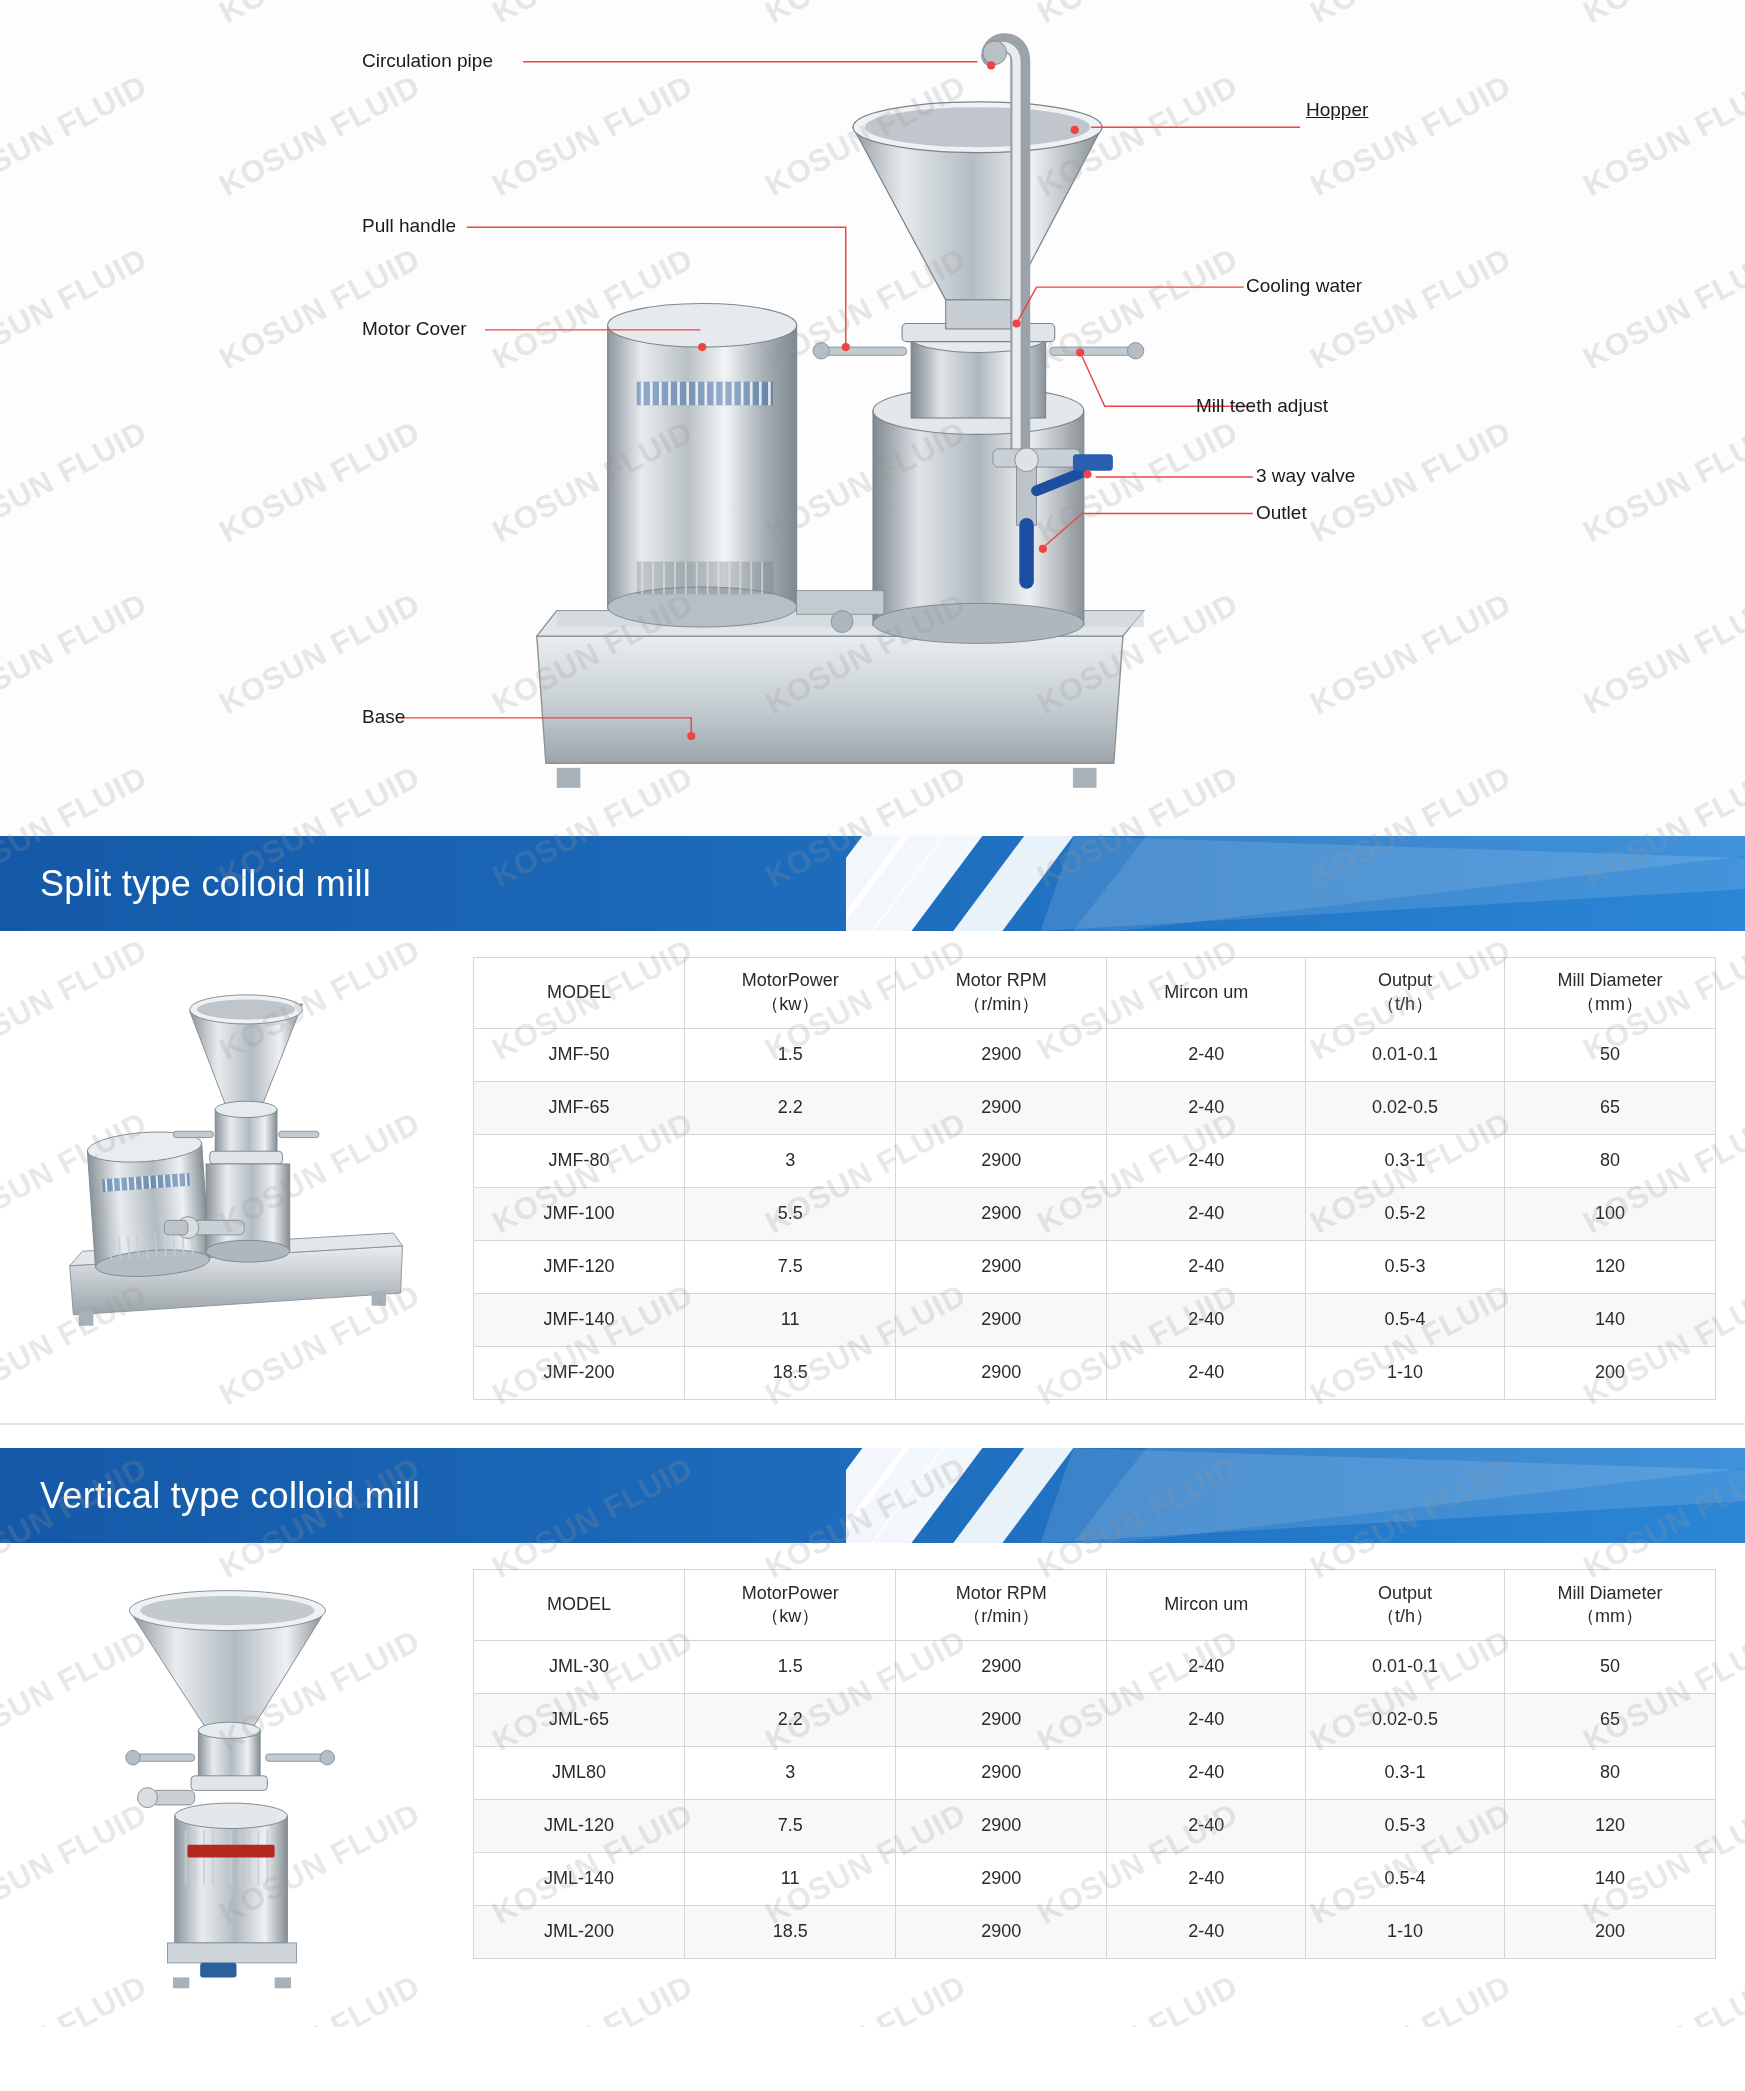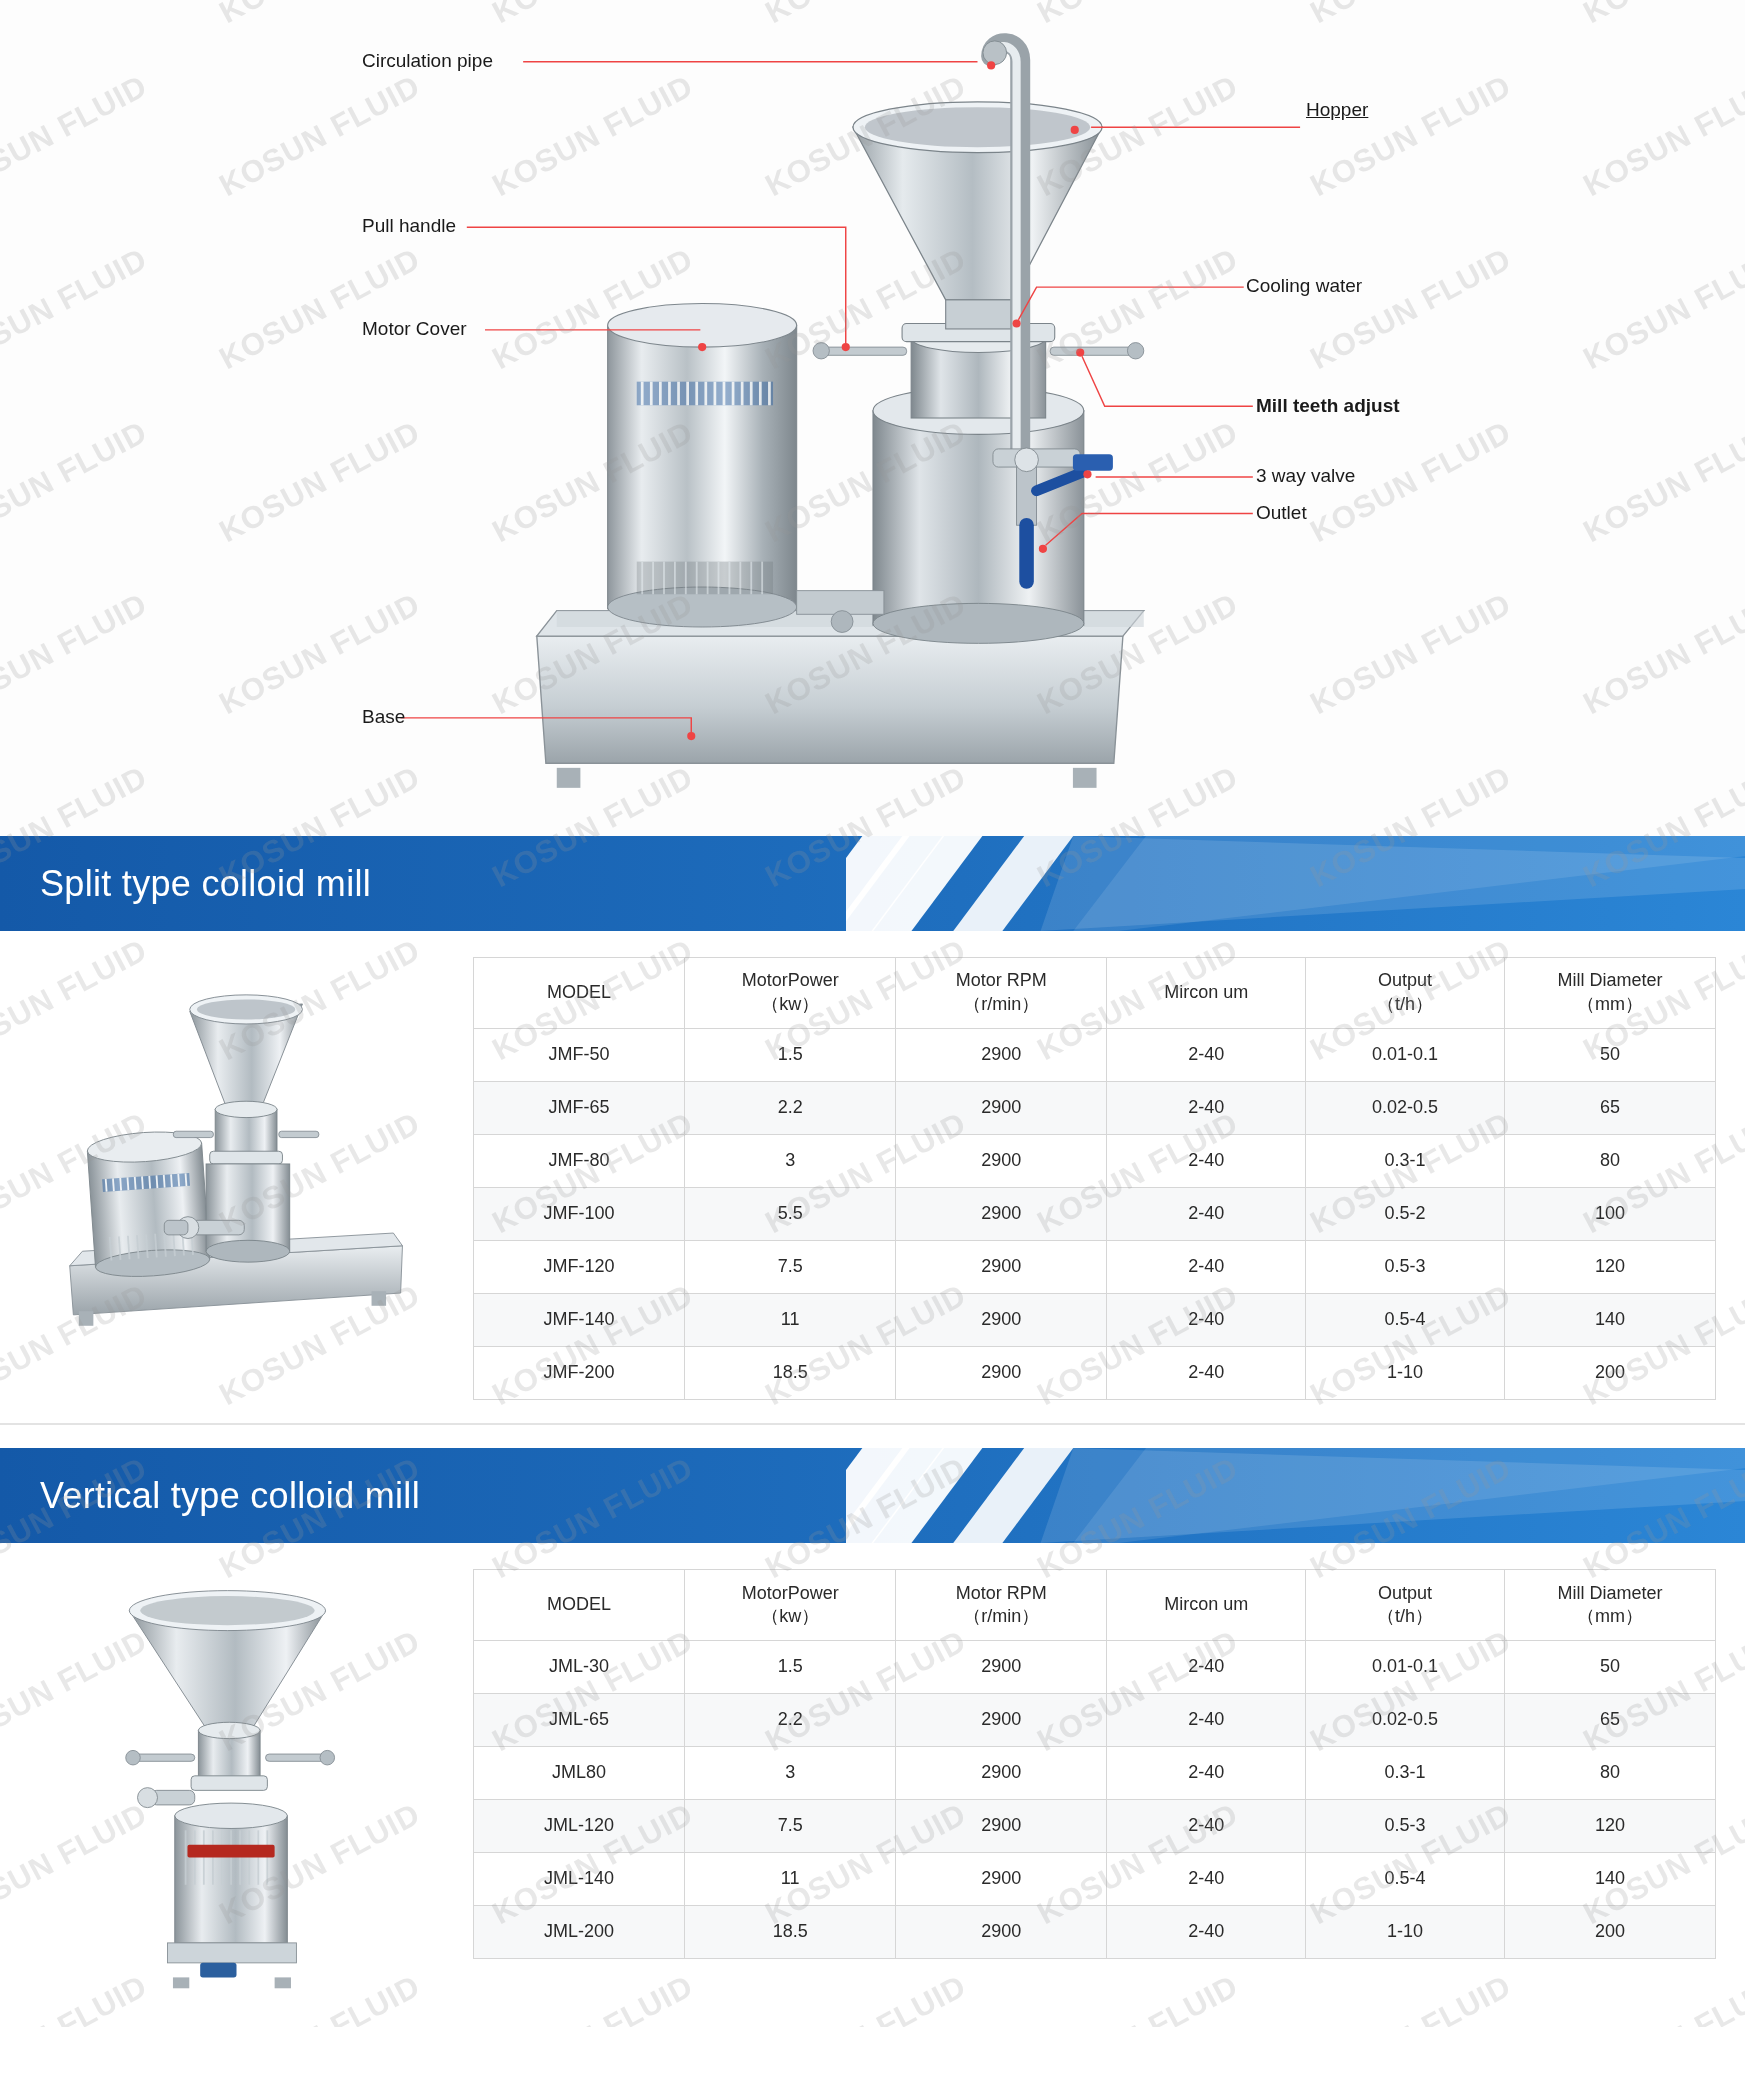--- a/index.html
+++ b/index.html
@@ -307,21 +307,21 @@
       <circle cx="1147" cy="604" r="4.5" fill="#ef4444" stroke="none"></circle>
     </g>
   </svg>
 
   <div class="callout-label" style="left:362px; top:50px;">Circulation pipe</div>
   <div class="callout-label" style="left:362px; top:215px;">Pull handle</div>
   <div class="callout-label" style="left:362px; top:318px;">Motor Cover</div>
   <div class="callout-label" style="left:362px; top:706px;">Base</div>
   <div class="callout-label" style="left:1306px; top:99px;text-decoration:underline;">Hopper</div>
   <div class="callout-label" style="left:1246px; top:275px;">Cooling water</div>
-  <div class="callout-label" style="left:1256px; top:395px;font-weight:bold;">Mill teeth adjust</div>
+  <div class="callout-label" style="left:1196px; top:395px;">Mill teeth adjust</div>
   <div class="callout-label" style="left:1256px; top:465px;">3 way valve</div>
   <div class="callout-label" style="left:1256px; top:502px;">Outlet</div>
 </section>
 
 <div class="banner">
   <div class="banner-title">Split type colloid mill</div>
   <svg class="banner-stripes" viewBox="0 0 990 104" preserveAspectRatio="none">
     <polygon points="18,0 70,0 -8,104 -60,104" fill="#ffffff" opacity="0.95"></polygon>
     <polygon points="62,0 108,0 30,104 -16,104" fill="#ffffff" opacity="0.95"></polygon>
     <polygon points="106,0 150,0 72,104 28,104" fill="#ffffff" opacity="0.95"></polygon>

